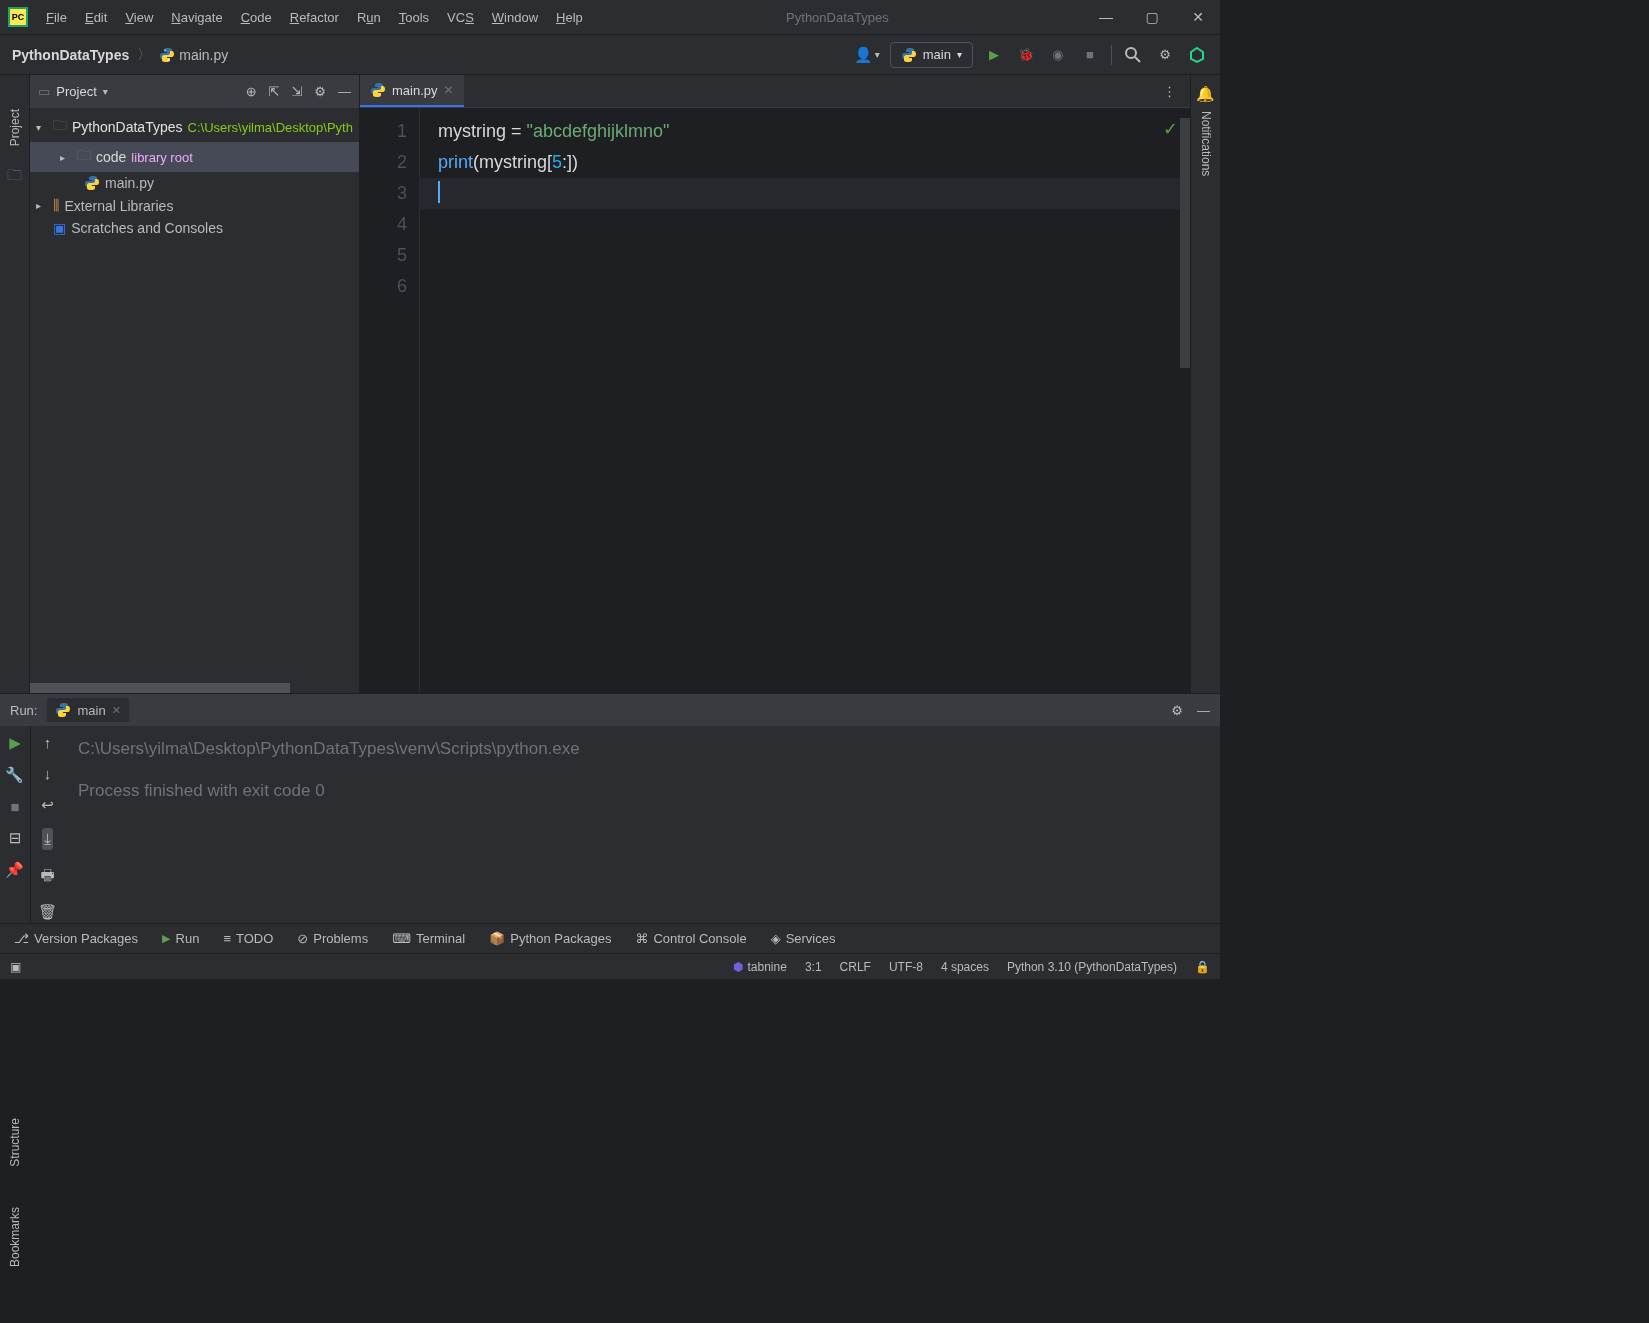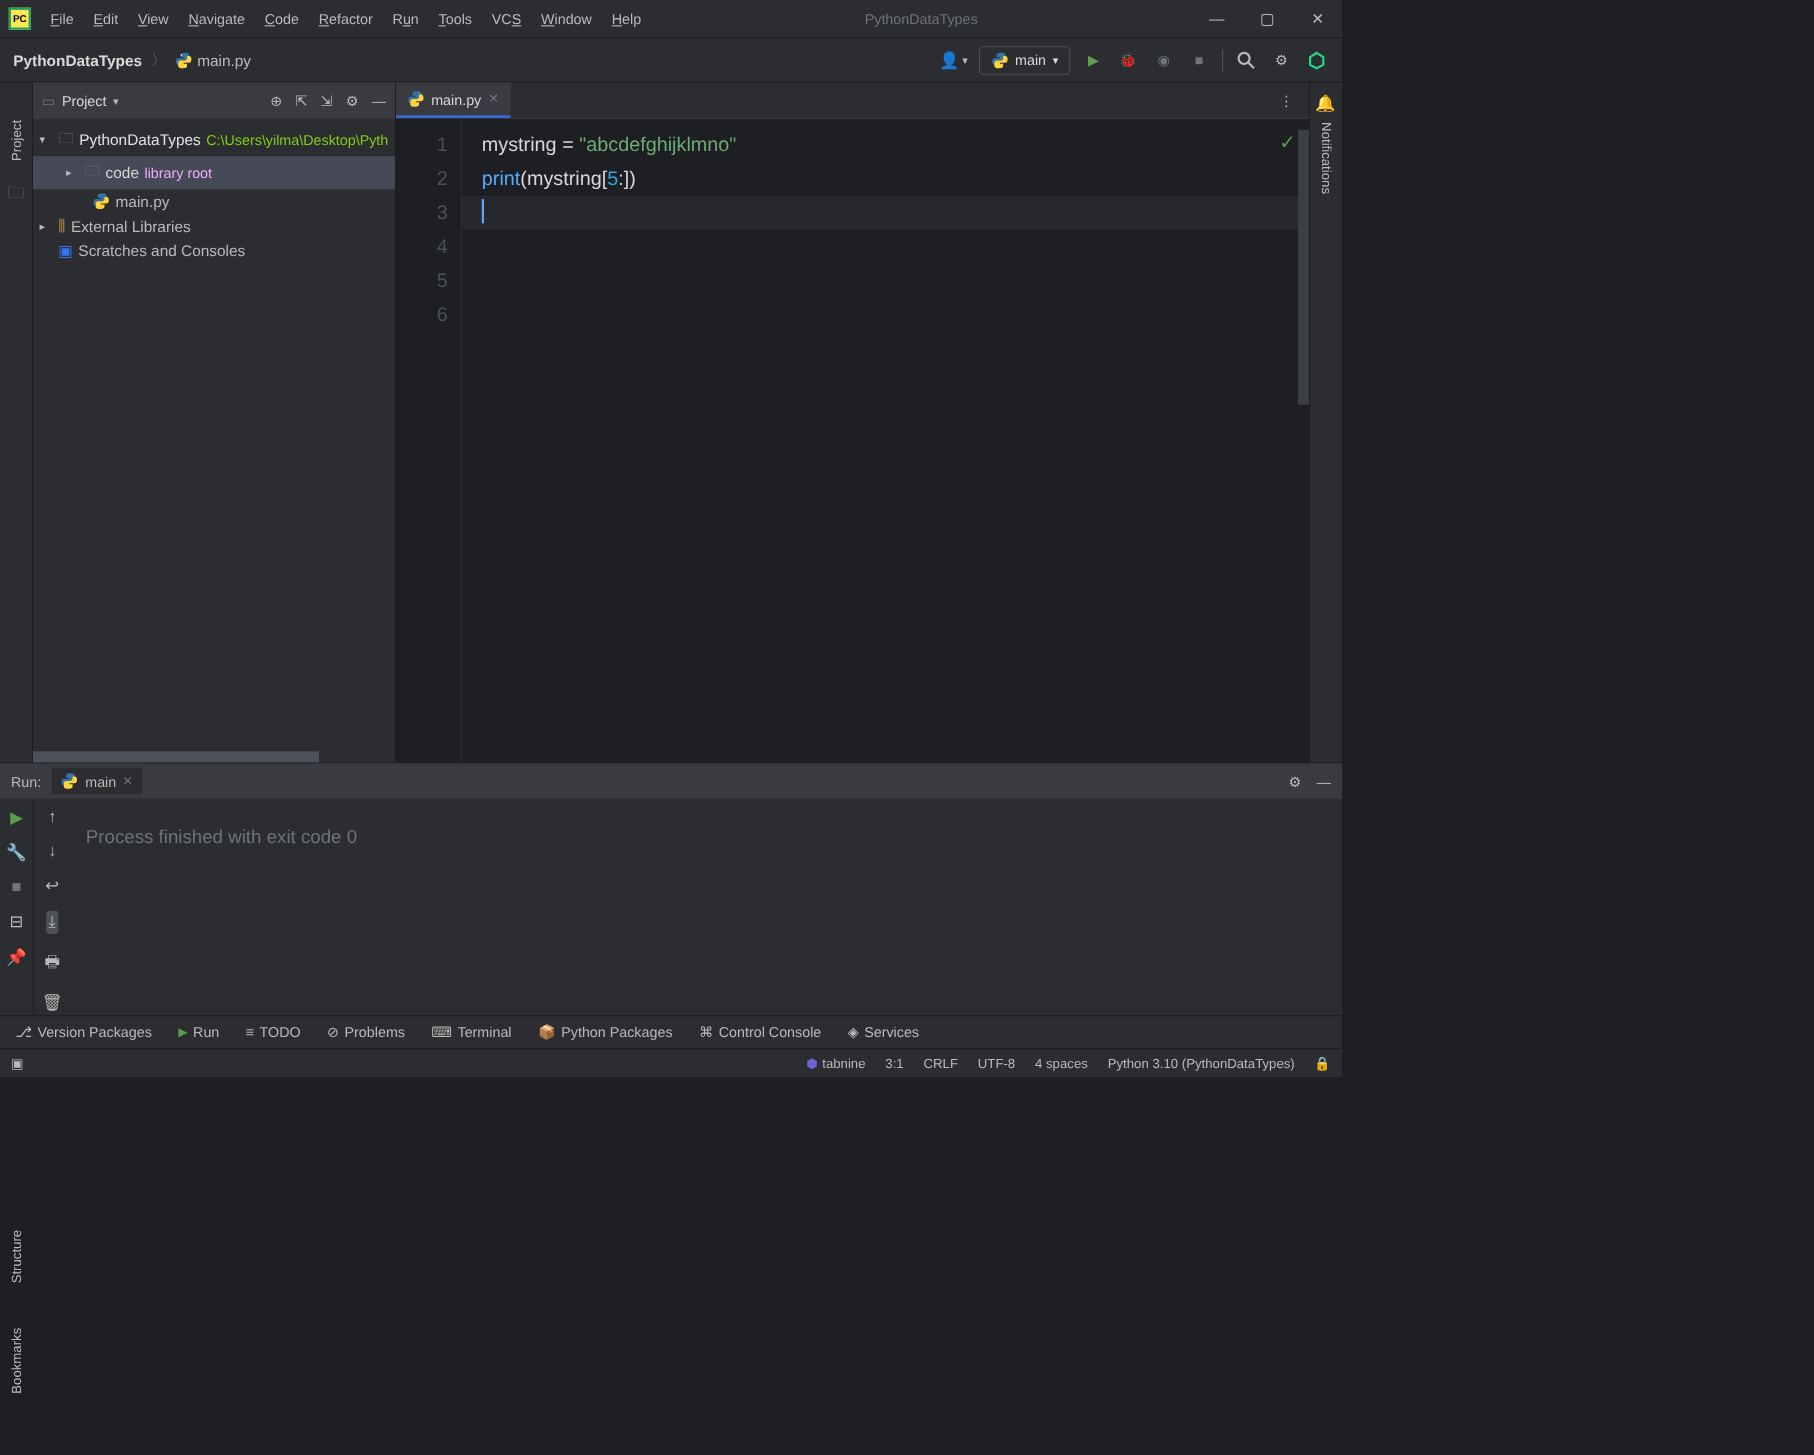--- a/index.html
+++ b/index.html
@@ -287,20 +287,21 @@
     </div>
     <div class="run-mid">
       <span class="i">↑</span>
       <span class="i">↓</span>
       <span class="i">↩</span>
       <span class="i active">⤓</span>
       <span class="i">🖶</span>
       <span class="i">🗑</span>
     </div>
     <div class="console">
+      <div class="path">C:\Users\yilma\Desktop\PythonDataTypes\venv\Scripts\python.exe</div>
       <div class="exit">Process finished with exit code 0</div>
     </div>
   </div>
 </div>
 
 <div class="bottom-rail">
   <div class="item">
       <span>⎇</span>
       <span>Version Packages</span>
     </div>

